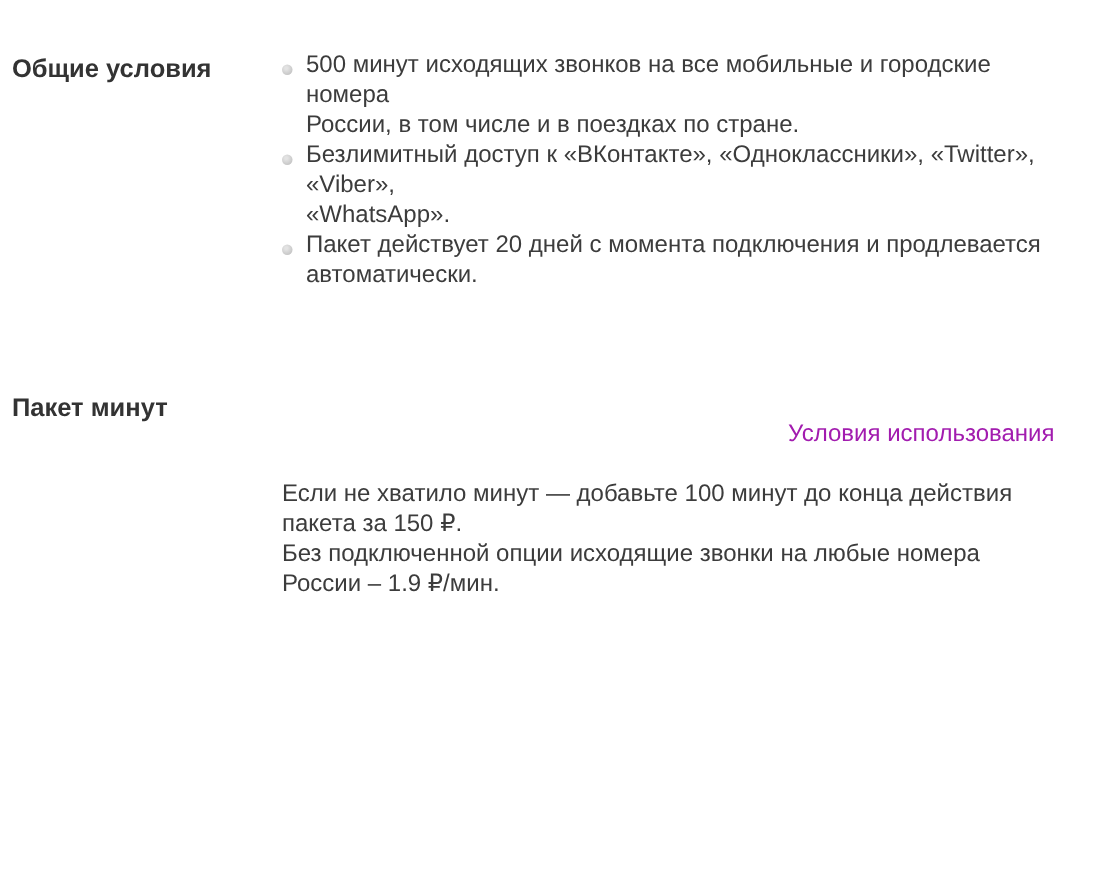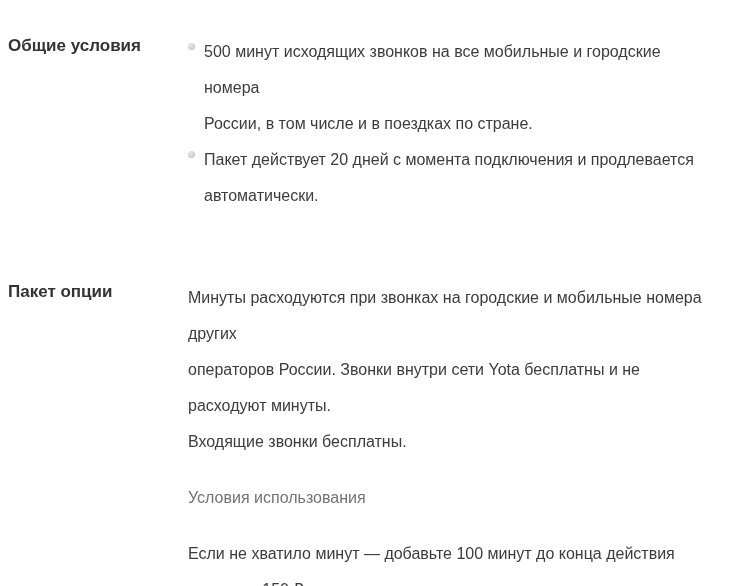--- a/index.html
+++ b/index.html
@@ -28,76 +28,79 @@
     margin-top: 66px;
   }
   .section-label {
     font-size: 17px;
     font-weight: bold;
     line-height: 24px;
     color: #333333;
   }
   .content {
     font-size: 16px;
-    line-height: 36px;
+    line-height: 20px;
   }
   .txt {
     white-space: pre-line;
   }
   .bullet-row {
     display: flex;
     align-items: flex-start;
   }
   .bullet-row .txt {
     flex: 1;
   }
   .dot {
     flex: none;
     width: 7px;
     height: 7px;
     margin: 9px 9px 0 0;
     border-radius: 50%;
     background: radial-gradient(circle at 40% 35%, #e3e3e3 15%, #c5c5c5 75%);
   }
   .usage-link {
-    color: #737373;
+    color: #a21caf;
     cursor: pointer;
     margin-top: 20px;
+    text-align: right;
   }
   .m-add {
     margin-top: 20px;
   }
 </style>
 </head>
 <body>
 
 <div class="page">
 
   <section class="section">
     <div class="section-label">Общие условия</div>
     <div class="content">
       <div class="bullet-row">
         <span class="dot"></span>
         <div class="txt">500 минут исходящих звонков на все мобильные и городские номера
 России, в том числе и в поездках по стране.</div>
       </div>
       <div class="bullet-row">
         <span class="dot"></span>
+        <div class="txt">Безлимитный доступ к «ВКонтакте», «Одноклассники», «Twitter», «Viber»,
+«WhatsApp».</div>
+      </div>
+      <div class="bullet-row">
+        <span class="dot"></span>
         <div class="txt">Пакет действует 20 дней с момента подключения и продлевается
 автоматически.</div>
       </div>
     </div>
   </section>
 
   <section class="section">
-    <div class="section-label">Пакет опции</div>
+    <div class="section-label">Пакет минут</div>
     <div class="content">
-      <div class="txt">Минуты расходуются при звонках на городские и мобильные номера других
-операторов России. Звонки внутри сети Yota бесплатны и не расходуют минуты.
-Входящие звонки бесплатны.</div>
       <div class="txt usage-link">Условия использования</div>
       <div class="txt m-add">Если не хватило минут — добавьте 100 минут до конца действия пакета за 150 ₽.
 Без подключенной опции исходящие звонки на любые номера
 России – 1.9 ₽/мин.</div>
 
     </div>
   </section>
 
 </div>
 

